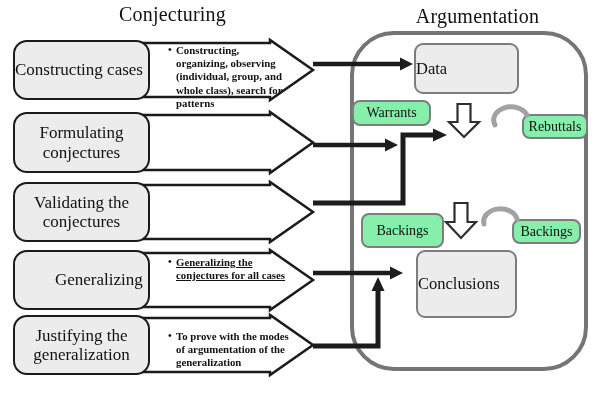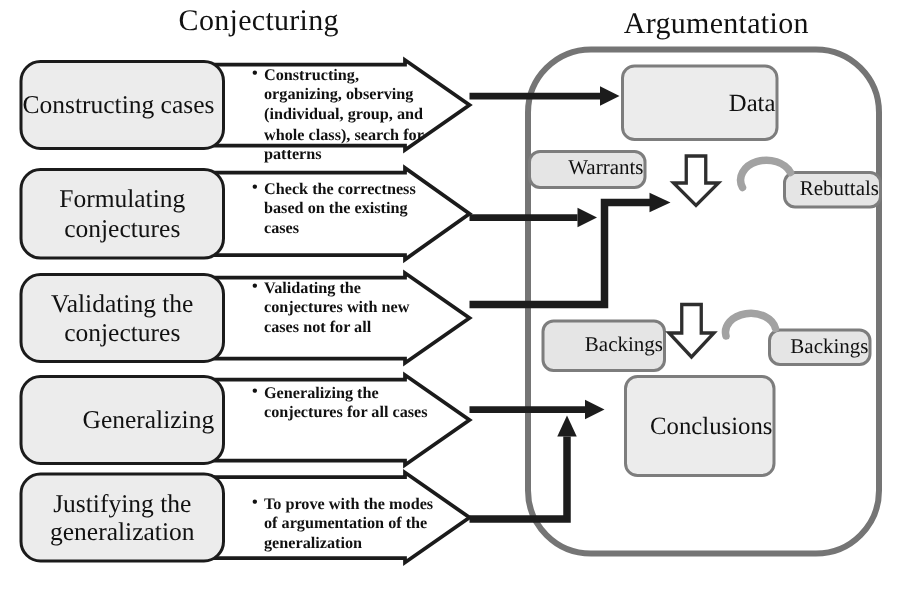--- a/index.html
+++ b/index.html
@@ -22,26 +22,26 @@
   .hdr-right{left:360px;top:5px;width:235px;}
   .stage-box{
     position:absolute;left:13px;width:137px;box-sizing:border-box;
     background:var(--node-fill);border:2.5px solid var(--node-border-dark);border-radius:14px;
     display:flex;align-items:center;justify-content:flex-start;text-align:center;
     font-size:17px;line-height:1.12;z-index:3;
   }
   .gray-node{
     position:absolute;box-sizing:border-box;background:var(--node-fill);
     border:2px solid var(--node-border-gray);border-radius:9px;
-    display:flex;align-items:center;justify-content:flex-end;font-size:16.5px;z-index:3;
+    display:flex;align-items:center;justify-content:flex-start;font-size:16.5px;z-index:3;
   }
   .white-node{
-    position:absolute;box-sizing:border-box;background:#e5e5e5;
+    position:absolute;box-sizing:border-box;background:#86efac;
     border:2px solid var(--node-border-gray);border-radius:8px;
-    display:flex;align-items:center;justify-content:flex-end;font-size:14px;z-index:3;
+    display:flex;align-items:center;justify-content:center;font-size:14px;z-index:3;
   }
   .container-box{
     position:absolute;left:350px;top:31px;width:238px;height:340px;box-sizing:border-box;
     border:4px solid var(--container-border);border-radius:44px;z-index:2;background:transparent;
   }
   .note{
     position:absolute;left:156px;width:121px;padding-left:8px;box-sizing:border-box;
     font-size:10.8px;font-weight:bold;line-height:1.22;z-index:5;margin-left:12px;
   }
   .note::before{content:"\2022";position:absolute;left:0;top:-1px;}
@@ -80,23 +80,21 @@
     <span>Validating the conjectures</span>
   </div>
   <div class="stage-box" style="top:250px;height:60px;padding-left:40px;">
     <span>Generalizing</span>
   </div>
   <div class="stage-box" style="top:315px;height:60px;">
     <span>Justifying the generalization</span>
   </div>
 
   <div class="note" style="top:44px;">Constructing, organizing, observing (individual, group, and whole class), search for patterns</div>
-  <div class="note" style="top:120px;">Check the correctness based on the existing cases</div>
-  <div class="note" style="top:186px;">Validating the conjectures with new cases not for all</div>
-  <div class="note" style="top:256px;">Generalizing the conjectures for all cases</div>
+  <div class="note" style="top:256px;text-decoration:underline;">Generalizing the conjectures for all cases</div>
   <div class="note" style="top:330px;">To prove with the modes of argumentation of the generalization</div>
 
   <div class="gray-node" style="left:414px;top:43px;width:105px;height:51px;">
     <span>Data</span>
   </div>
   <div class="white-node" style="left:352px;top:100px;width:79px;height:26px;">
     <span>Warrants</span>
   </div>
   <div class="white-node" style="left:522px;top:114px;width:66px;height:25px;">
     <span>Rebuttals</span>

